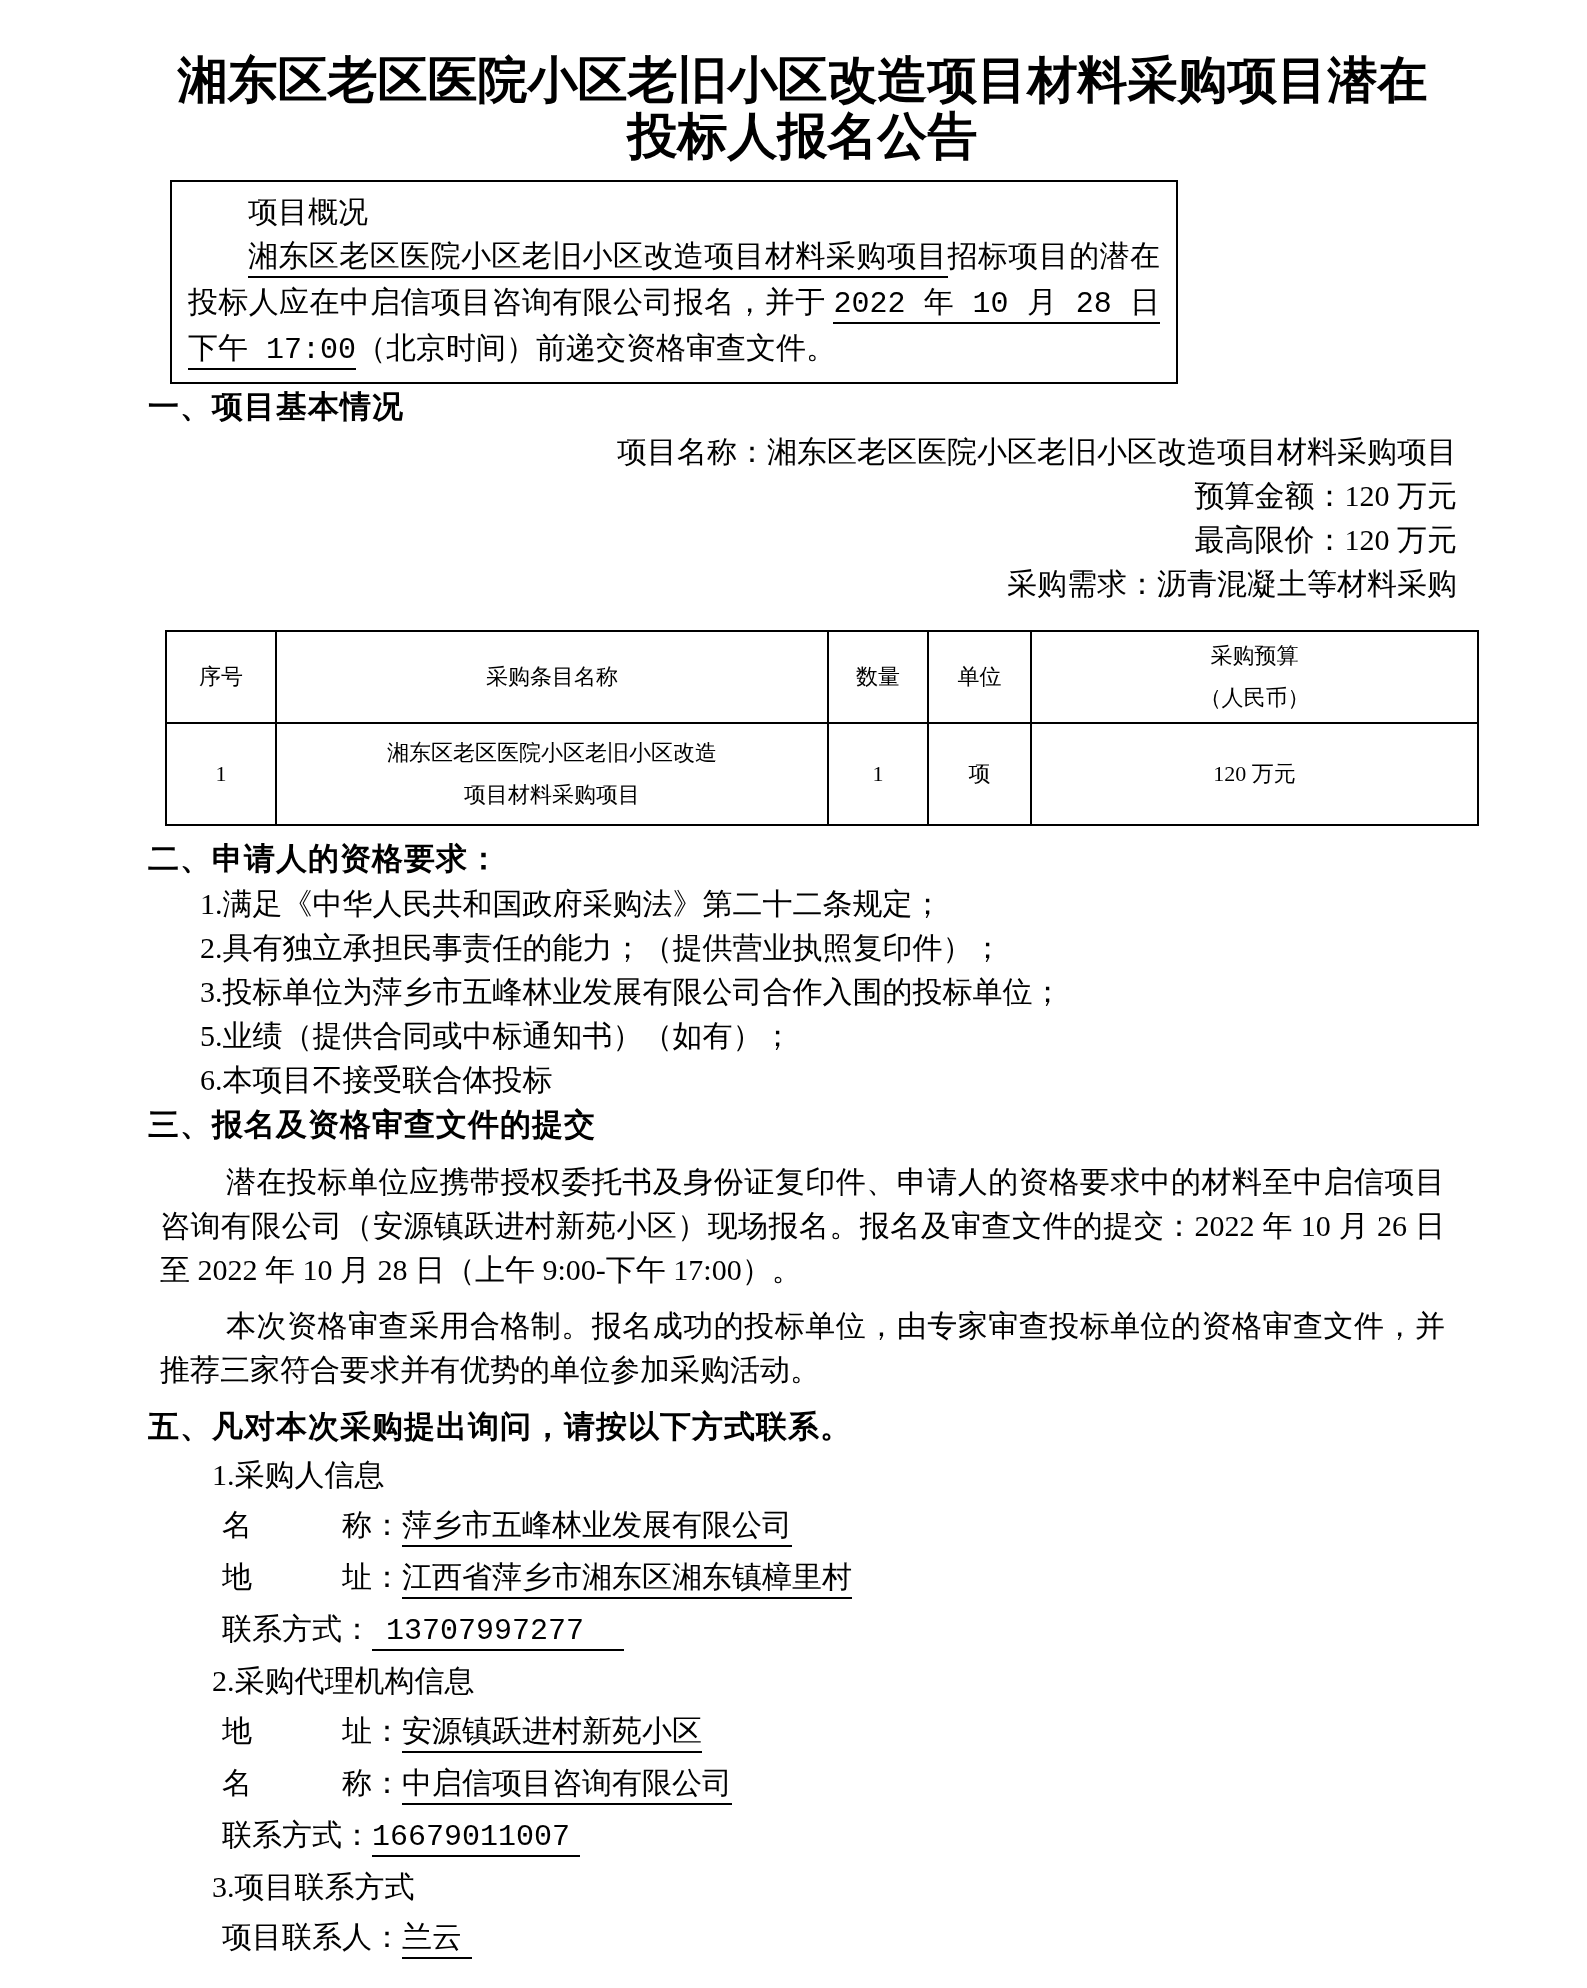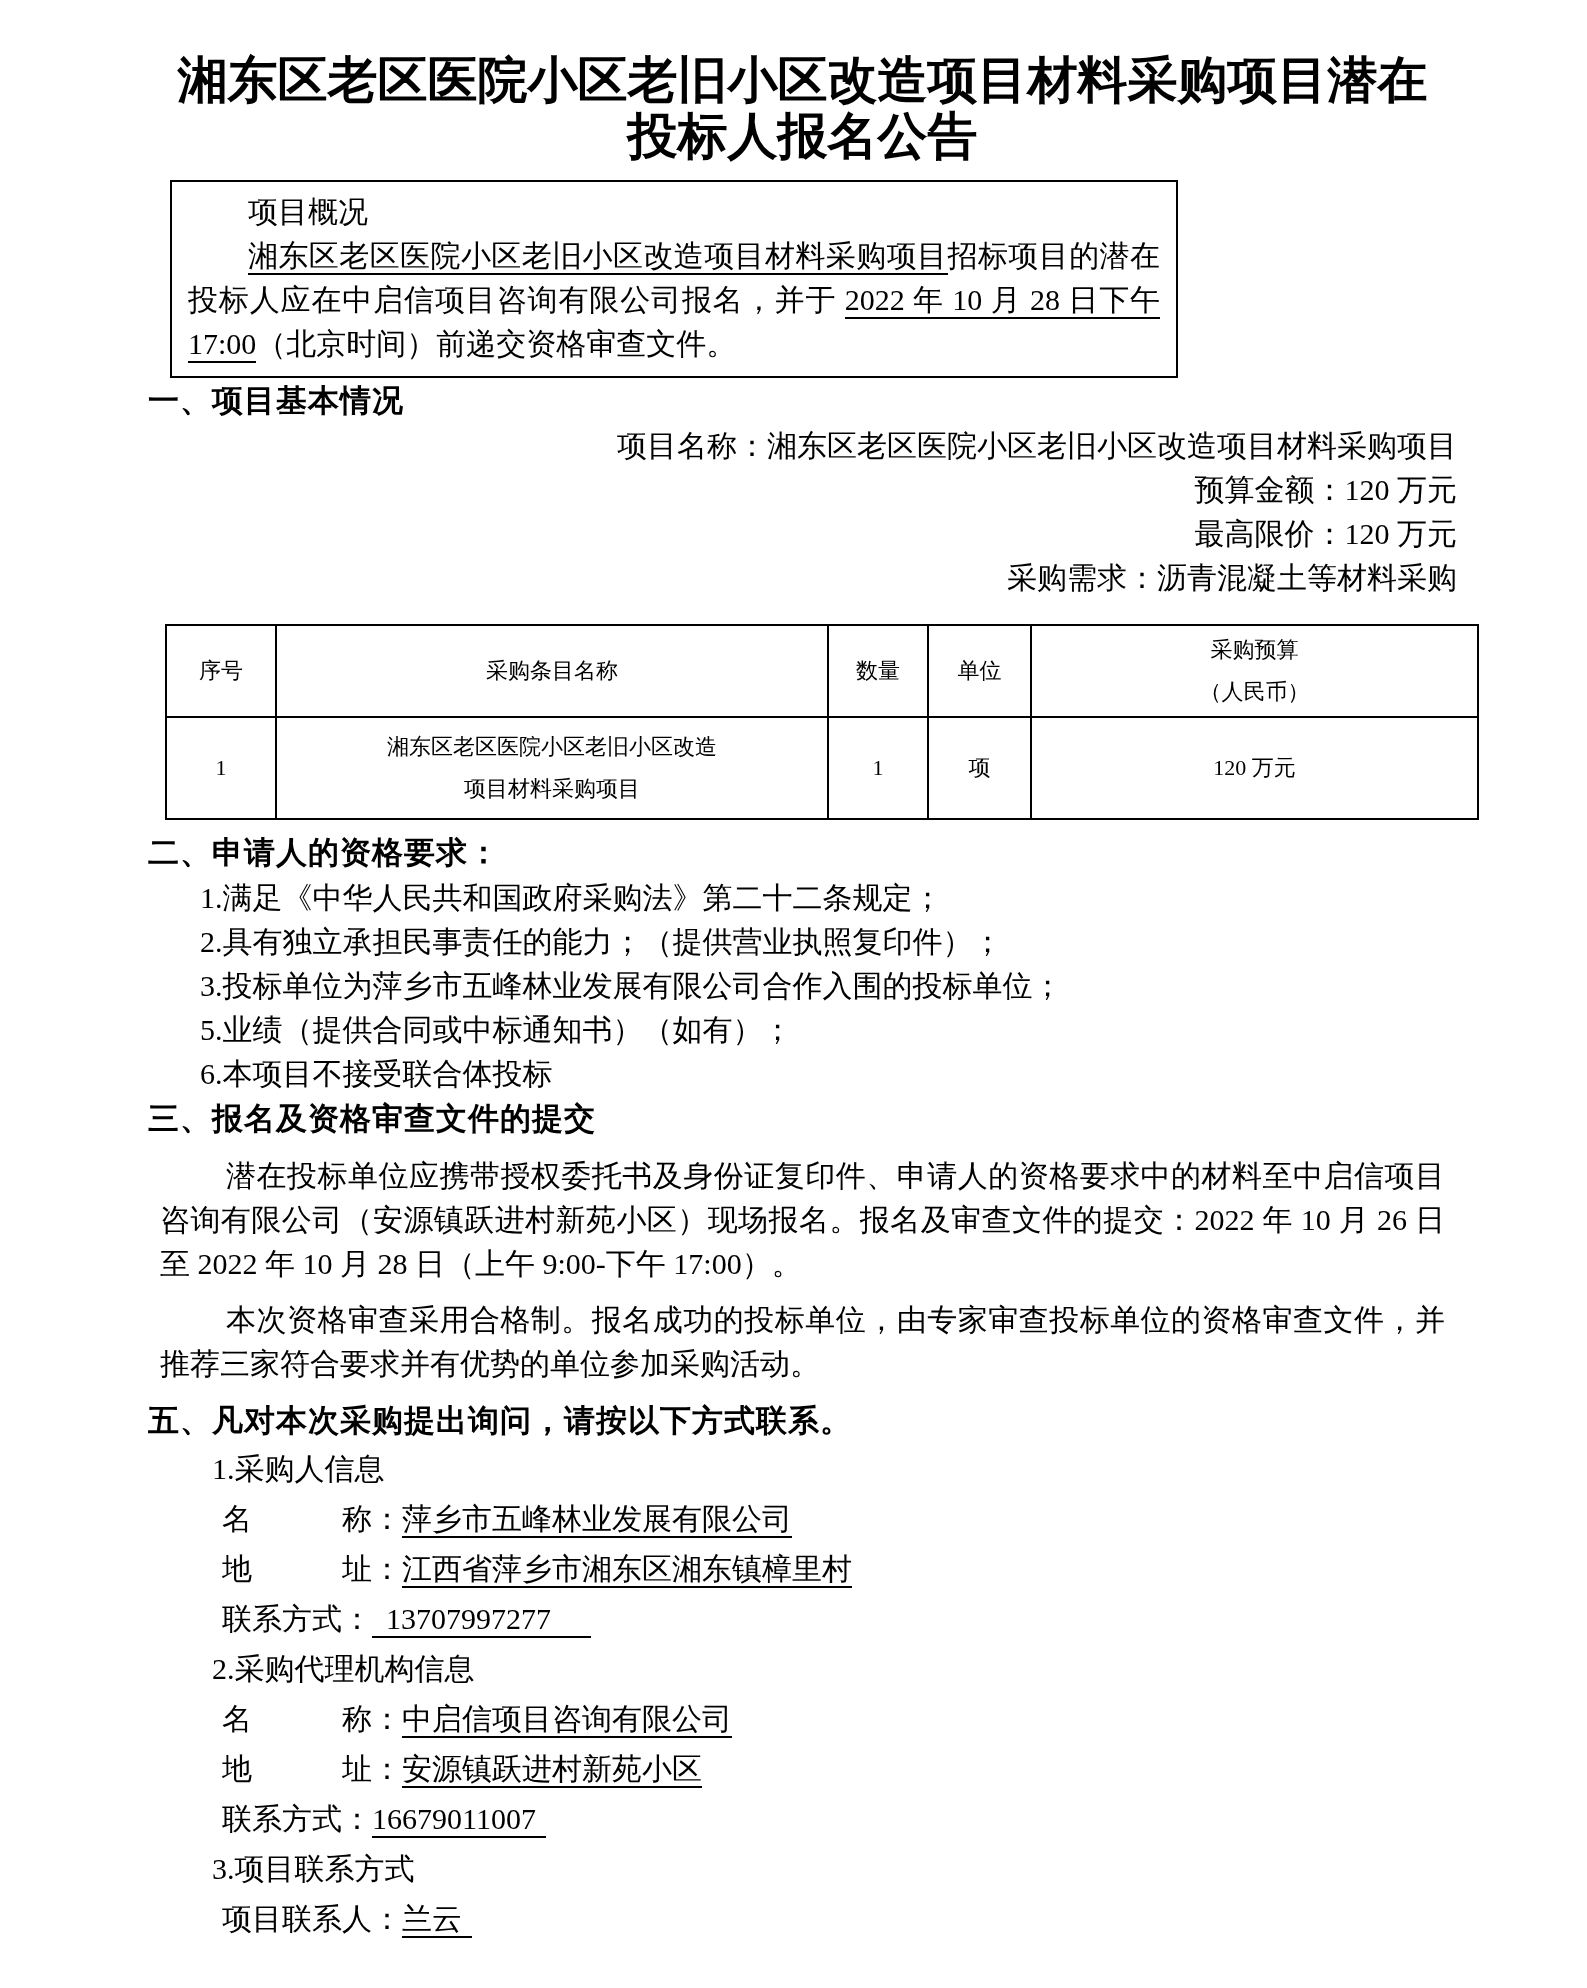--- a/index.html
+++ b/index.html
@@ -27,21 +27,21 @@
     margin-left: 22px;
     border: 2px solid #000;
     padding: 8px 16px 10px 16px;
     font-size: 30px;
     line-height: 44px;
   }
   .box p { margin: 0; }
   .indent { text-indent: 60px; }
   .just { text-align: justify; }
 
-  .u { border-bottom: 2px solid #000; padding-bottom: 1px; }
+  .u { border-bottom: 2px solid #000; padding-bottom: 1px; font-family: Liberation Mono, monospace; }
   .u-pad1 { padding-left: 14px; padding-right: 40px; }
   .u-pad2 { padding-right: 10px; }
 
   h2.sec {
     margin: 0; padding: 0;
     font-size: 31px;
     line-height: 46px;
     font-weight: bold;
     font-family: "Liberation Sans", "DejaVu Sans", sans-serif;
     letter-spacing: 1px;
@@ -132,20 +132,20 @@
   <p class="para">本次资格审查采用合格制。报名成功的投标单位，由专家审查投标单位的资格审查文件，并推荐三家符合要求并有优势的单位参加采购活动。</p>
 
   <h2 class="sec">五、凡对本次采购提出询问，请按以下方式联系。</h2>
 
   <p class="c-head">1.采购人信息</p>
   <p class="c-line"><span>名　　　称：</span><span class="u">萍乡市五峰林业发展有限公司</span></p>
   <p class="c-line"><span>地　　　址：</span><span class="u">江西省萍乡市湘东区湘东镇樟里村</span></p>
   <p class="c-line"><span>联系方式：</span><span class="u u-pad1">13707997277</span></p>
 
   <p class="c-head">2.采购代理机构信息</p>
+  <p class="c-line"><span>地　　　址：</span><span class="u">安源镇跃进村新苑小区</span></p>
   <p class="c-line"><span>名　　　称：</span><span class="u">中启信项目咨询有限公司</span></p>
-  <p class="c-line"><span>地　　　址：</span><span class="u">安源镇跃进村新苑小区</span></p>
   <p class="c-line"><span>联系方式：</span><span class="u u-pad2">16679011007</span></p>
 
   <p class="c-head">3.项目联系方式</p>
   <p class="c-line"><span>项目联系人：</span><span class="u u-pad2">兰云</span></p>
 
 </div>
 
 </body></html>

